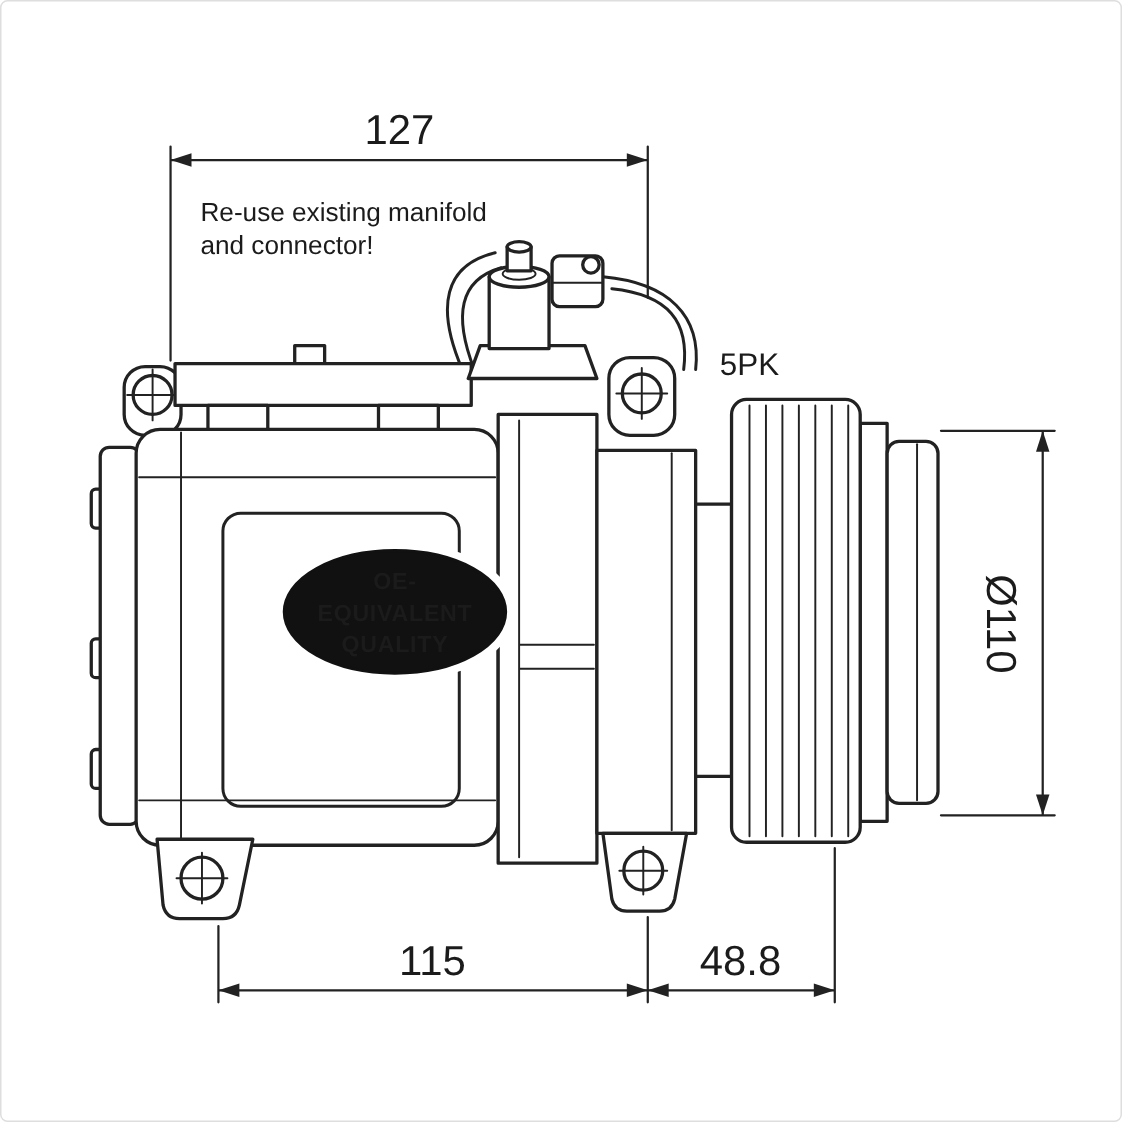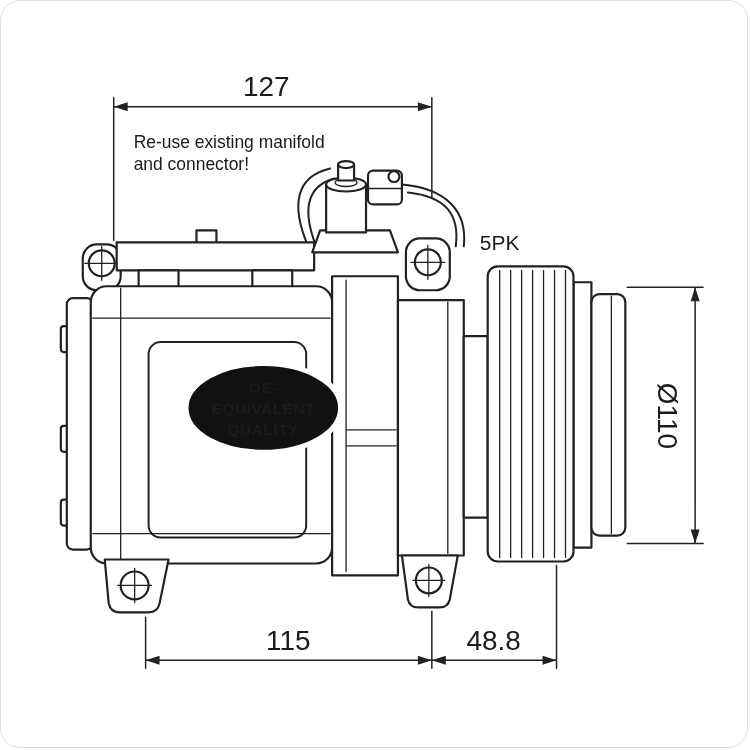--- a/index.html
+++ b/index.html
@@ -1,20 +1,20 @@
 <!DOCTYPE html>
 <html><head>
 <meta charset="utf-8">
 <style>
   html,body{margin:0;padding:0;background:#fff;}
   .stage{
     position:relative;
     width:748px;height:748px;
     border:1px solid #dedede;
-    border-radius:20px;
+    border-radius:5px;
     box-sizing:border-box;
     overflow:hidden;
     background:#fff;
     font-family:"Liberation Sans", sans-serif;
   }
   svg{display:block;}
   .ln{fill:none;stroke:#222;stroke-width:2;stroke-linecap:round;stroke-linejoin:round;}
   .fw{fill:#fff;stroke:#222;stroke-width:2.2;stroke-linejoin:round;}
   .thin{fill:none;stroke:#222;stroke-width:1.3;stroke-linecap:round;}
   .dim{fill:none;stroke:#222;stroke-width:1.5;stroke-linecap:round;}

